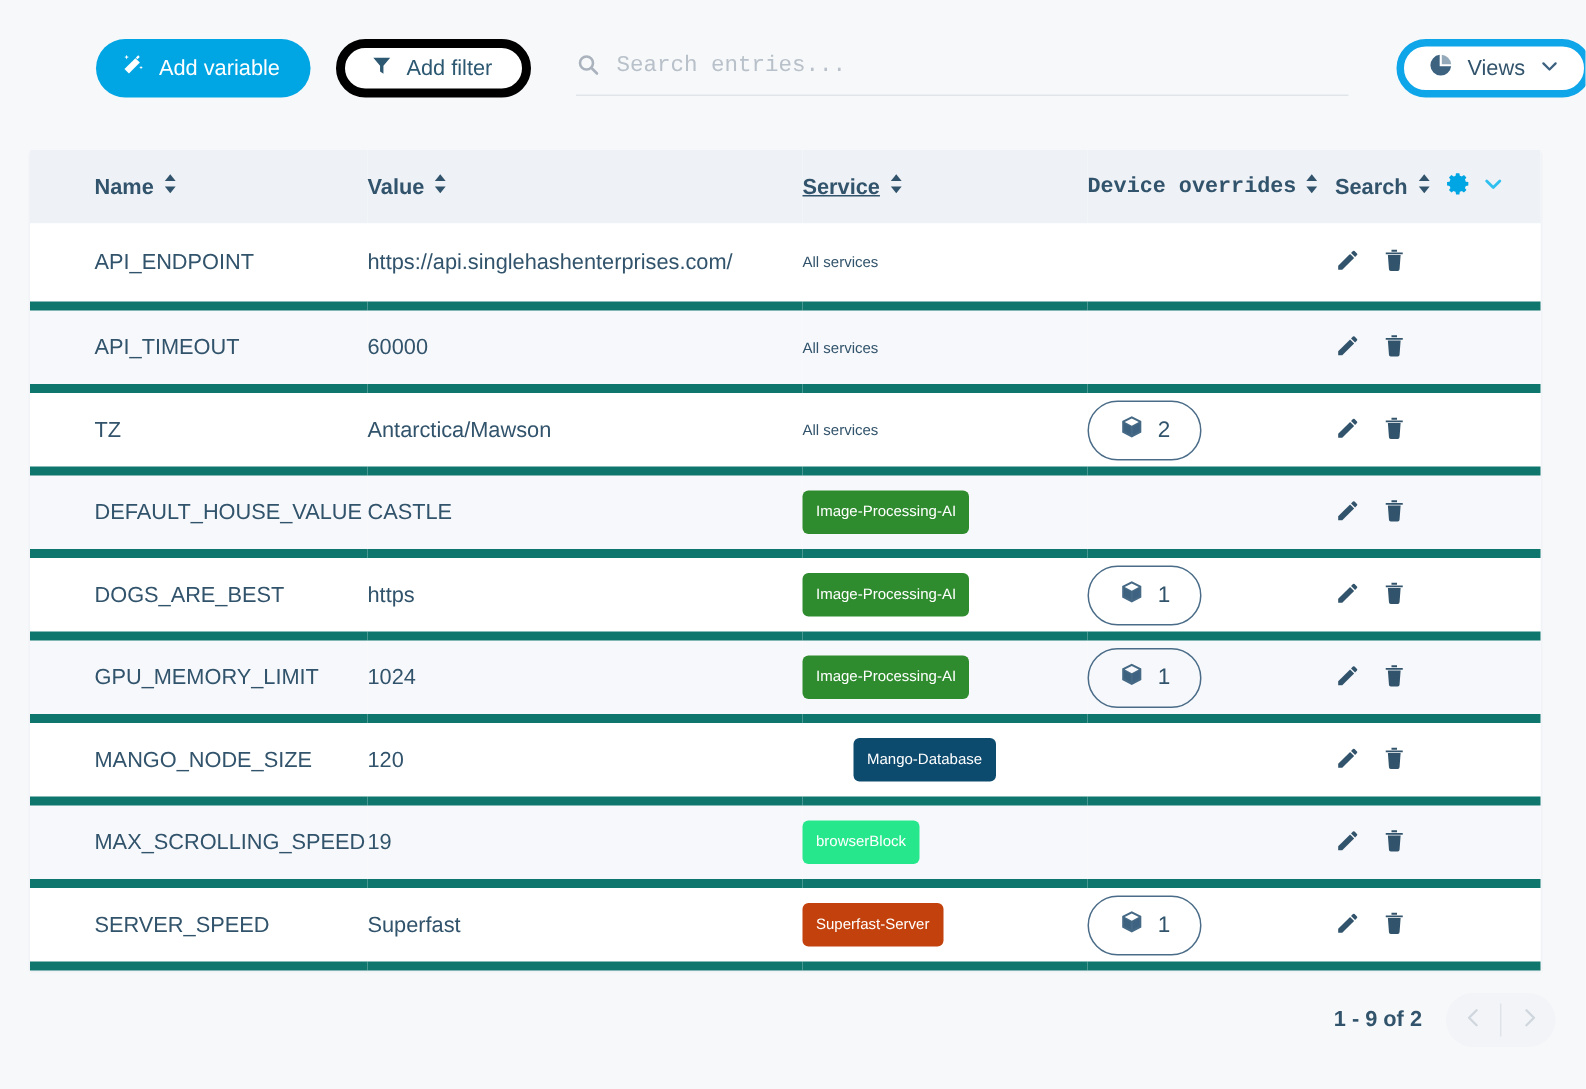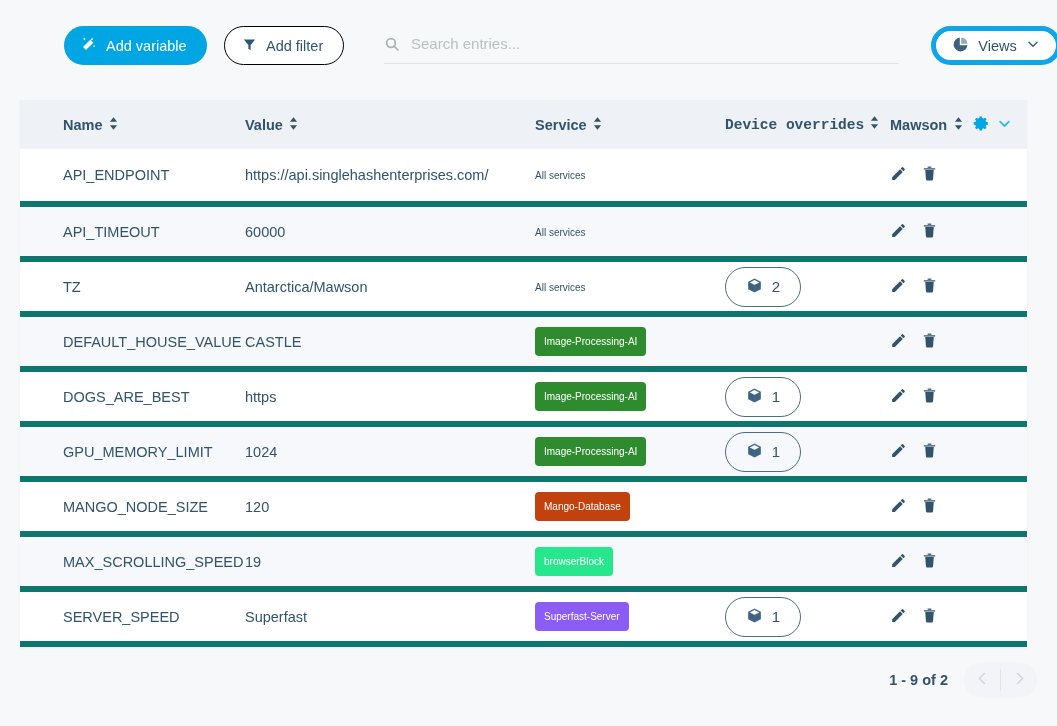--- a/index.html
+++ b/index.html
@@ -22,35 +22,35 @@
     position: absolute; left: 20px; top: 26px;
     height: 39px; padding: 0 20px 0 16px;
     background: #00a5e3; border: none; border-radius: 20px;
     color: #ffffff; font-size: 14.5px;
     display: flex; align-items: center; gap: 9px;
     cursor: pointer; white-space: nowrap;
   }
   .btn-add-filter {
     position: absolute; left: 180px; top: 26px;
     height: 39px; padding: 0 20px 0 17px;
-    background: #ffffff; border: 1px solid #000000; border-radius: 20px;
+    background: #ffffff; border: 6px solid #000000; border-radius: 20px;
     color: #2d5871; font-size: 14.5px;
     display: flex; align-items: center; gap: 9px;
     cursor: pointer; white-space: nowrap;
   }
   .search-wrap {
     position: absolute; left: 340px; top: 28px;
     width: 515px; height: 36px;
     border-bottom: 1px solid #e1e5ea;
     display: flex; align-items: center; gap: 11px;
   }
   .search-wrap .mag { flex: none; }
   .search-input {
     border: none; outline: none; background: transparent;
-    font-family: Liberation Sans, sans-serif;
+    font-family: Liberation Mono, monospace;
     font-size: 15px; color: #000000; width: 100%;
     padding: 0 0 4px 0;
   }
   .search-input::placeholder { color: #b8c0c9; }
 
   .btn-views {
     position: absolute; left: 887px; top: 26px;
     height: 39px; width: 130px;
     background: #ffffff; border: 5px solid #0ea5e9; border-radius: 20px;
     color: #31536b; font-size: 14.5px;
@@ -71,21 +71,21 @@
     height: 49px; padding: 0 12px;
     font-size: 14.5px; font-weight: bold; color: #31536b;
     text-align: left; vertical-align: middle;
     white-space: nowrap;
   }
   .th-inner { display: flex; align-items: center; gap: 6px; }
   .th-actions-inner { display: flex; align-items: center; gap: 7px; }
 
   .col-name   { width: 225px; }
   .col-value  { width: 290px; }
-  .col-service{ width: 190px; }
+  .col-service{ width: 190px; text-decoration: underline; }
   .col-dev    { width: 165px; }
   .col-act    { width: 137px; }
 
   thead th.col-name   { padding-left: 43px; }
   thead th.col-value  { padding-left: 0; }
   thead th.col-service{ padding-left: 0; }
   thead th.col-dev    { padding-left: 0; font-family: Liberation Mono, monospace; }
   thead th.col-act    { padding-left: 0; }
 
   tbody tr { border-bottom: 6px solid #0f766e; }
@@ -244,21 +244,21 @@
               <span>
                 <svg width="9" height="13" viewBox="0 0 10 14" fill="#31536b">
                   <path d="M5 0L9 5H1L5 0z"></path>
                     <path d="M5 14L1 9h8L5 14z"></path>
                 </svg>
               </span>
             </span>
           </th>
           <th class="col-act">
             <span class="th-actions-inner">
-              <span>Mawson</span>
+              <span>Search</span>
               <span>
                 <svg width="9" height="13" viewBox="0 0 10 14" fill="#31536b">
                   <path d="M5 0L9 5H1L5 0z"></path>
                     <path d="M5 14L1 9h8L5 14z"></path>
                 </svg>
               </span>
               <span style="margin-left:3px;">
                 <svg width="17" height="17" viewBox="0 0 24 24" fill="#00a5e3">
                   <path d="M12 8.3a3.7 3.7 0 1 0 0 7.4 3.7 3.7 0 0 0 0-7.4zm0 5.6a1.9 1.9 0 1 1 0-3.8 1.9 1.9 0 0 1 0 3.8z"></path>
                   <path d="M21 13.6v-3.2l-2.4-.4a6.9 6.9 0 0 0-.8-1.9l1.4-2-2.3-2.3-2 1.4a6.9 6.9 0 0 0-1.9-.8L12.6 2h-3.2l-.4 2.4c-.7.2-1.3.5-1.9.8l-2-1.4-2.3 2.3 1.4 2c-.3.6-.6 1.2-.8 1.9L1 10.4v3.2l2.4.4c.2.7.5 1.3.8 1.9l-1.4 2 2.3 2.3 2-1.4c.6.3 1.2.6 1.9.8l.4 2.4h3.2l.4-2.4c.7-.2 1.3-.5 1.9-.8l2 1.4 2.3-2.3-1.4-2c.3-.6.6-1.2.8-1.9l2.4-.4z"></path>
@@ -429,21 +429,21 @@
                       <path d="M4 4.6h16V6.4H4z"></path>
                       <path d="M9.4 2.2h5.2v1.8H9.4z"></path>
                     </svg></span>
                 </button>
               </span>
             </td>
           </tr>
           <tr>
             <td class="c-name">MANGO_NODE_SIZE</td>
             <td class="c-value">120</td>
-            <td class="c-service"><span class="badge" style="background:#c2410c;">Mango-Database</span></td>
+            <td class="c-service"><span class="badge" style="background:#0c4a6e;margin-left:34px;">Mango-Database</span></td>
             <td class="c-dev"></td>
             <td class="c-act">
               <span class="act-wrap">
                 <button class="icon-btn">
                   <span><svg width="17" height="17" viewBox="0 0 24 24" fill="#31536b">
                       <path d="M3 17.2V21h3.8L18 9.8 14.2 6 3 17.2z"></path>
                       <path d="M20.7 7.1a1.1 1.1 0 0 0 0-1.5l-2.3-2.3a1.1 1.1 0 0 0-1.5 0l-1.8 1.8L18.9 8.9l1.8-1.8z"></path>
                     </svg></span>
                 </button>
                 <button class="icon-btn">
@@ -475,21 +475,21 @@
                       <path d="M4 4.6h16V6.4H4z"></path>
                       <path d="M9.4 2.2h5.2v1.8H9.4z"></path>
                     </svg></span>
                 </button>
               </span>
             </td>
           </tr>
           <tr>
             <td class="c-name">SERVER_SPEED</td>
             <td class="c-value">Superfast</td>
-            <td class="c-service"><span class="badge" style="background:#8b5cf6;">Superfast-Server</span></td>
+            <td class="c-service"><span class="badge" style="background:#c2410c;">Superfast-Server</span></td>
             <td class="c-dev"><span class="dev-pill">
                 <span><svg width="17" height="17" viewBox="0 0 24 24" fill="#3c6280">
                     <path d="M12 2L3 6.6v10.8L12 22l9-4.6V6.6L12 2zm0 2.2l6.6 3.4L12 11 5.4 7.6 12 4.2z" opacity=".95"></path>
                     <path d="M4.6 8.6L11 12v7.4l-6.4-3.3V8.6z"></path>
                     <path d="M19.4 8.6L13 12v7.4l6.4-3.3V8.6z" opacity=".75"></path>
                   </svg></span>
                 <span>1</span>
               </span></td>
             <td class="c-act">
               <span class="act-wrap">

